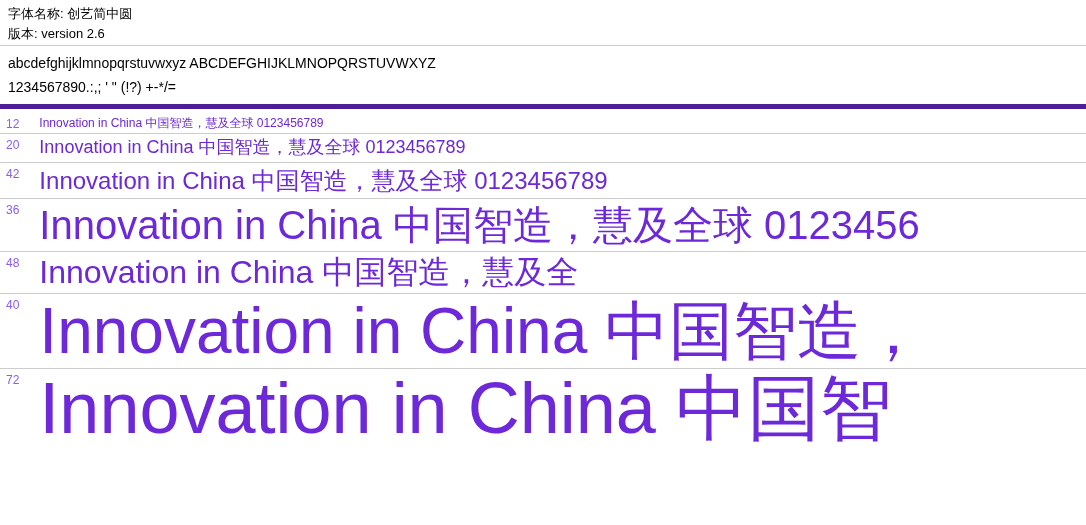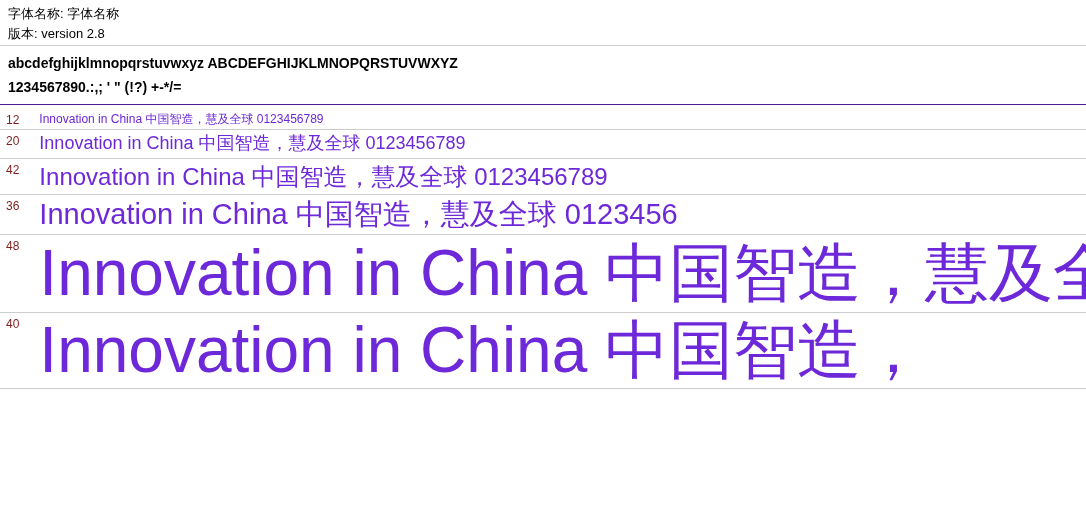--- a/index.html
+++ b/index.html
@@ -22,22 +22,21 @@
     }
 
     .header-info p {
       font-size: 13px;
       color: #000000;
       line-height: 1.5;
     }
 
     .alphabet-section {
       padding: 6px 8px 4px 8px;
-      border-bottom: 1px solid #4c1d95;
-      font-weight: bold;
+      border-bottom: 5px solid #4c1d95;
     }
 
     .alphabet-section p {
       font-size: 14px;
       color: #000000;
       line-height: 1.7;
     }
 
     .samples-section {
       padding: 4px 0 0 0;
@@ -47,61 +46,61 @@
     .sample-row {
       display: flex;
       align-items: baseline;
       padding: 2px 0;
       white-space: nowrap;
       overflow: hidden;
     }
 
     .size-label {
       font-size: 12px;
-      color: #7f1d1d;
+      color: #8b5cf6;
       min-width: 28px;
       padding-right: 20px;
       padding-left: 6px;
       flex-shrink: 0;
       font-family: Arial, sans-serif;
       align-self: flex-start;
       padding-top: 2px;
     }
 
     .sample-text {
       color: #6d28d9;
       overflow: hidden;
       white-space: nowrap;
     }
 
     .sample-12 { font-size: 12px; line-height: 1.4; }
     .sample-18 { font-size: 18px; line-height: 1.3; }
     .sample-24 { font-size: 24px; line-height: 1.3; }
-    .sample-36 { font-size: 29px; line-height: 1.2; }
-    .sample-48 { font-size: 64px; line-height: 1.15; }
+    .sample-36 { font-size: 40px; line-height: 1.2; }
+    .sample-48 { font-size: 32px; line-height: 1.15; }
     .sample-60 { font-size: 64px; line-height: 1.1; }
     .sample-72 { font-size: 72px; line-height: 1.05; }
 
     .divider {
       border: none;
       border-top: 1px solid #cccccc;
       margin: 0;
     }
   </style>
 </head>
 <body>
 
 <div class="header-info">
   <p>
     <span>字体名称:</span>
-    <span>字体名称</span>
+    <span>创艺简中圆</span>
   </p>
   <p>
     <span>版本:</span>
-    <span>version 2.8</span>
+    <span>version 2.6</span>
   </p>
 </div>
 
 <div class="alphabet-section">
   <p>abcdefghijklmnopqrstuvwxyz ABCDEFGHIJKLMNOPQRSTUVWXYZ</p>
   <p>1234567890.:,; ' " (!?) +-*/=</p>
 </div>
 
 <div class="samples-section">
 <div class="sample-row">
@@ -127,13 +126,17 @@
     <div class="sample-row">
       <span class="size-label">48</span>
       <span class="sample-text sample-48">Innovation in China 中国智造，慧及全</span>
     </div>
     <hr class="divider">
     <div class="sample-row">
       <span class="size-label">40</span>
       <span class="sample-text sample-60">Innovation in China 中国智造，</span>
     </div>
     <hr class="divider">
+    <div class="sample-row">
+      <span class="size-label">72</span>
+      <span class="sample-text sample-72">Innovation in China 中国智</span>
+    </div>
   </div>
 
 </body></html>

